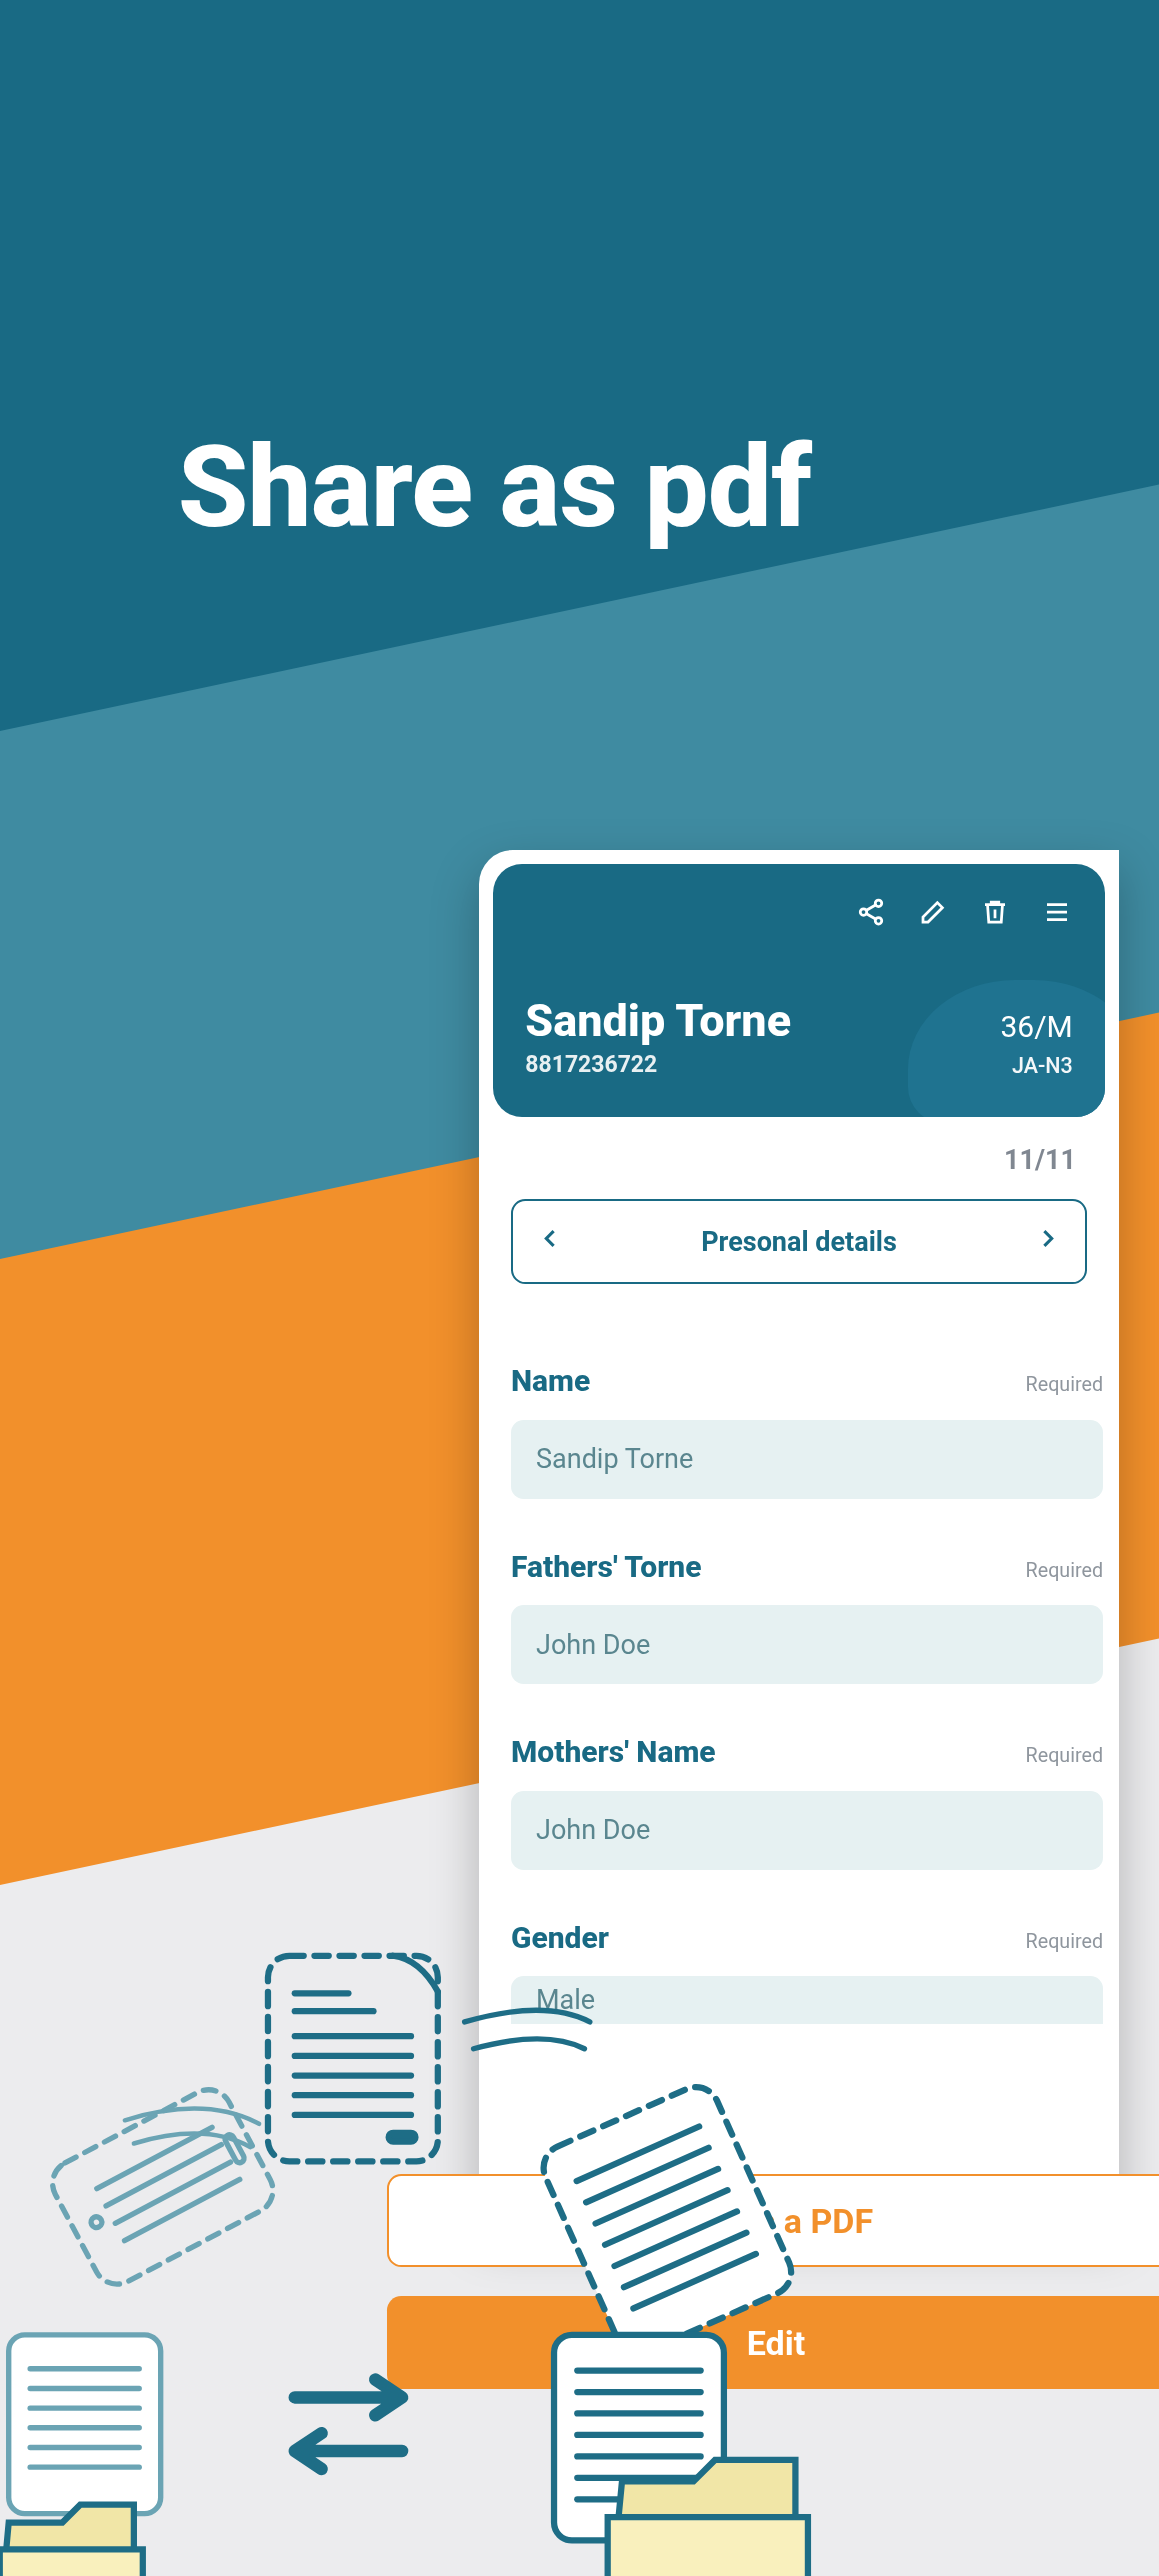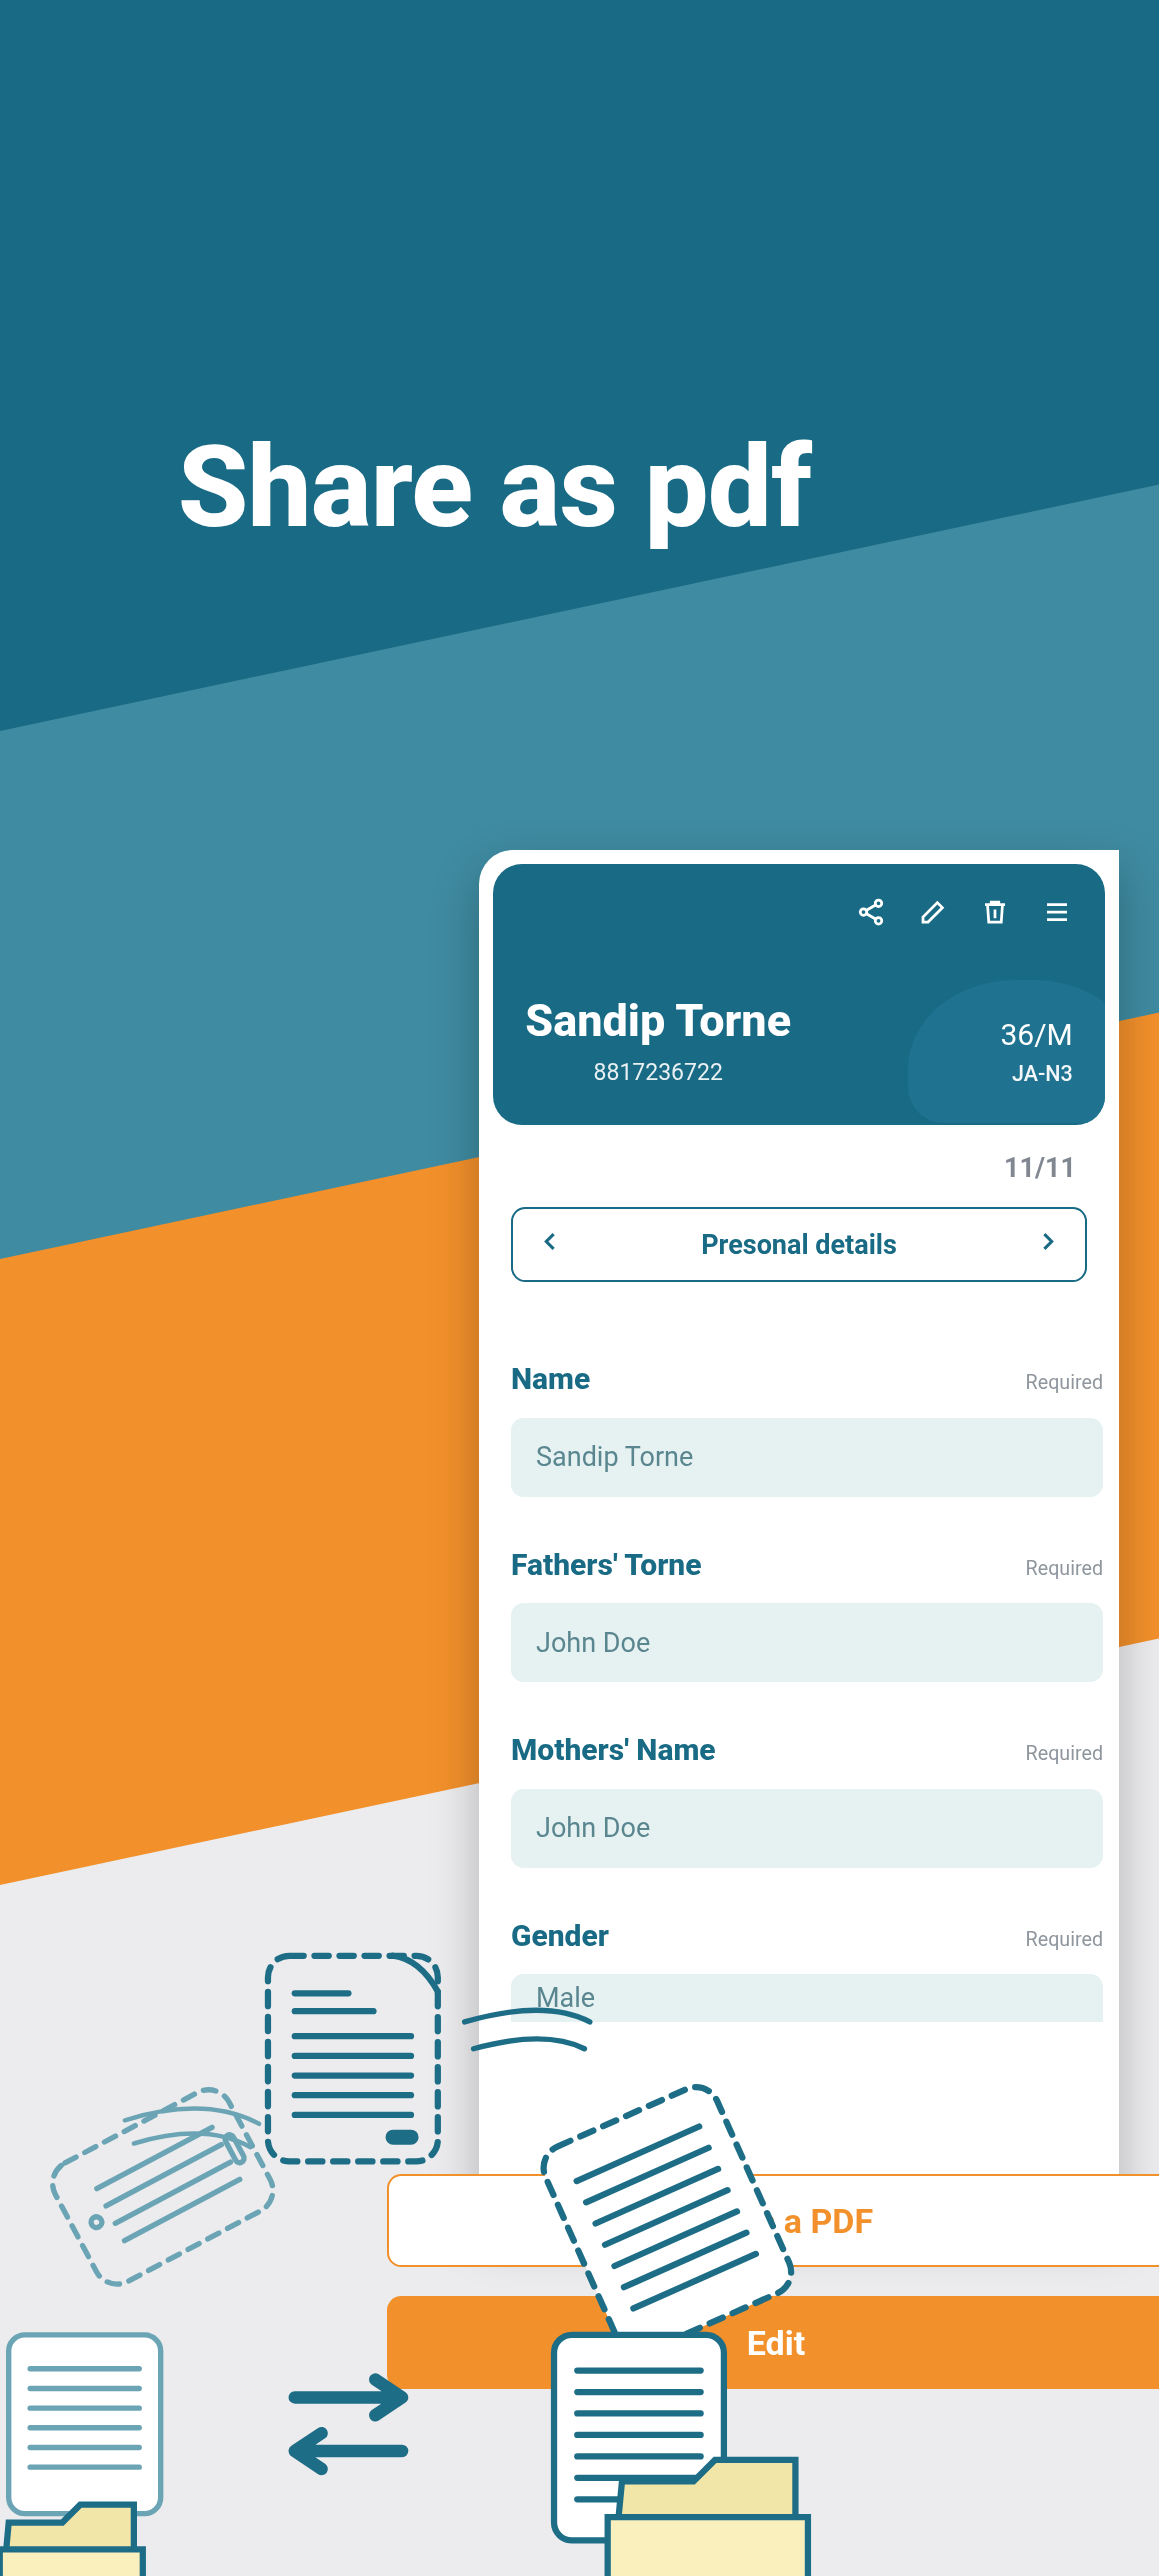--- a/index.html
+++ b/index.html
@@ -16,27 +16,27 @@
 
   
   .phone { position: absolute; top: 850px; left: 479px; width: 640px; border-radius: 34px 0 0 0; background: #fff; box-shadow: 0 19.7px 48px rgba(0,0,0,.25); overflow: hidden; }
   .phone-header { position: relative; background: #196a84; border-radius: 29px; margin: 14.3px 14.3px 0 14.3px; padding: 32px 32px 39px 32px; color: #fff; overflow: hidden; }
   .phone-header .blob { position: absolute; right: -36px; top: 116px; width: 233px; height: 143px; background: #1f7390; border-radius: 107px 107px 36px 36px / 89px 89px 36px 36px; }
   .hdr-icons { display: flex; gap: 30px; justify-content: flex-end; align-items: center; }
   .hdr-icons .ic { width: 32px; height: 32px; color: #fff; display: flex; align-items: center; justify-content: center; }
   .hdr-icons svg { width: 30px; height: 30px; stroke: #fff; fill: none; stroke-width: 2.2; }
   .hdr-row { display: flex; justify-content: space-between; align-items: flex-end; margin-top: 66px; position: relative; z-index: 2; }
   .patient-name { font-size: 45px; font-weight: 800; }
-  .patient-phone { font-size: 23px; opacity: .9; margin-top: 12px; font-weight: 400; text-align: center; }
+  .patient-phone { font-size: 23px; opacity: .9; margin-top: 4px; font-weight: 700; }
   .age-sex { font-size: 30px; font-weight: 400; text-align: right; }
   .code { font-size: 21.5px; text-align: right; margin-top: 9px; font-weight: 500; opacity: .95; }
 
   .counter { text-align: right; color: #808791; font-weight: 700; font-size: 27px; padding: 27px 43px 0 4px; }
 
-  .section-nav { margin: 23px 32px 0 32px; border: 2.7px solid #196a84; border-radius: 14.3px; height: 75px; display: flex; align-items: center; justify-content: space-between; padding: 0 25px; color: #196a84; font-weight: 700; font-size: 27px; }
+  .section-nav { margin: 23px 32px 0 32px; border: 2.7px solid #196a84; border-radius: 14.3px; height: 85px; display: flex; align-items: center; justify-content: space-between; padding: 0 25px; color: #196a84; font-weight: 700; font-size: 27px; }
   .section-nav svg { width: 25px; height: 25px; stroke: #196a84; fill: none; stroke-width: 3; }
 
   .form { padding: 36px 16px 197px 32px; }
   .field { margin-top: 50px; }
   .field:first-child { margin-top: 43px; }
   .label-row { display: flex; justify-content: space-between; align-items: baseline; }
   .label { color: #196a84; font-weight: 800; font-size: 30px; }
   .required { color: #8f969e; font-size: 19.7px; }
   .input { margin-top: 21.5px; background: #e6f1f2; border-radius: 12.5px; height: 79px; display: flex; align-items: center; padding: 0 25px; color: #5a868f; font-size: 27px; }
   .field.gender .input { height: 48px; border-radius: 12.5px 12.5px 0 0; }

